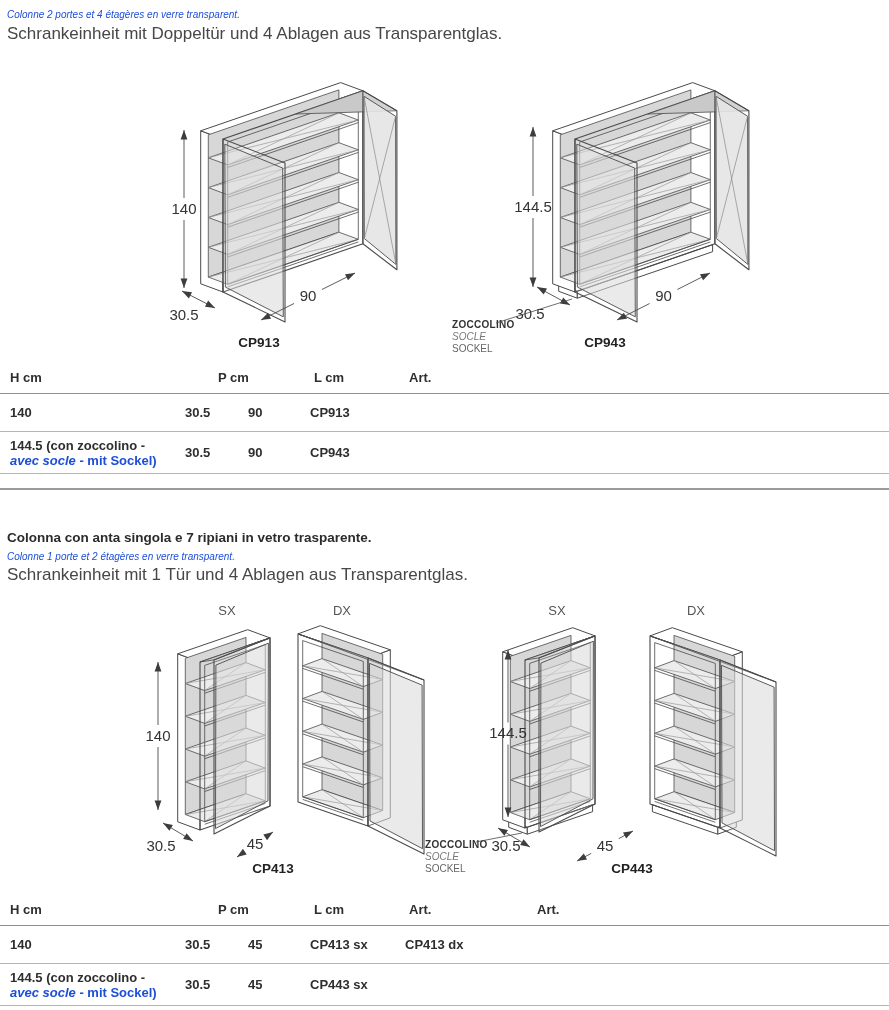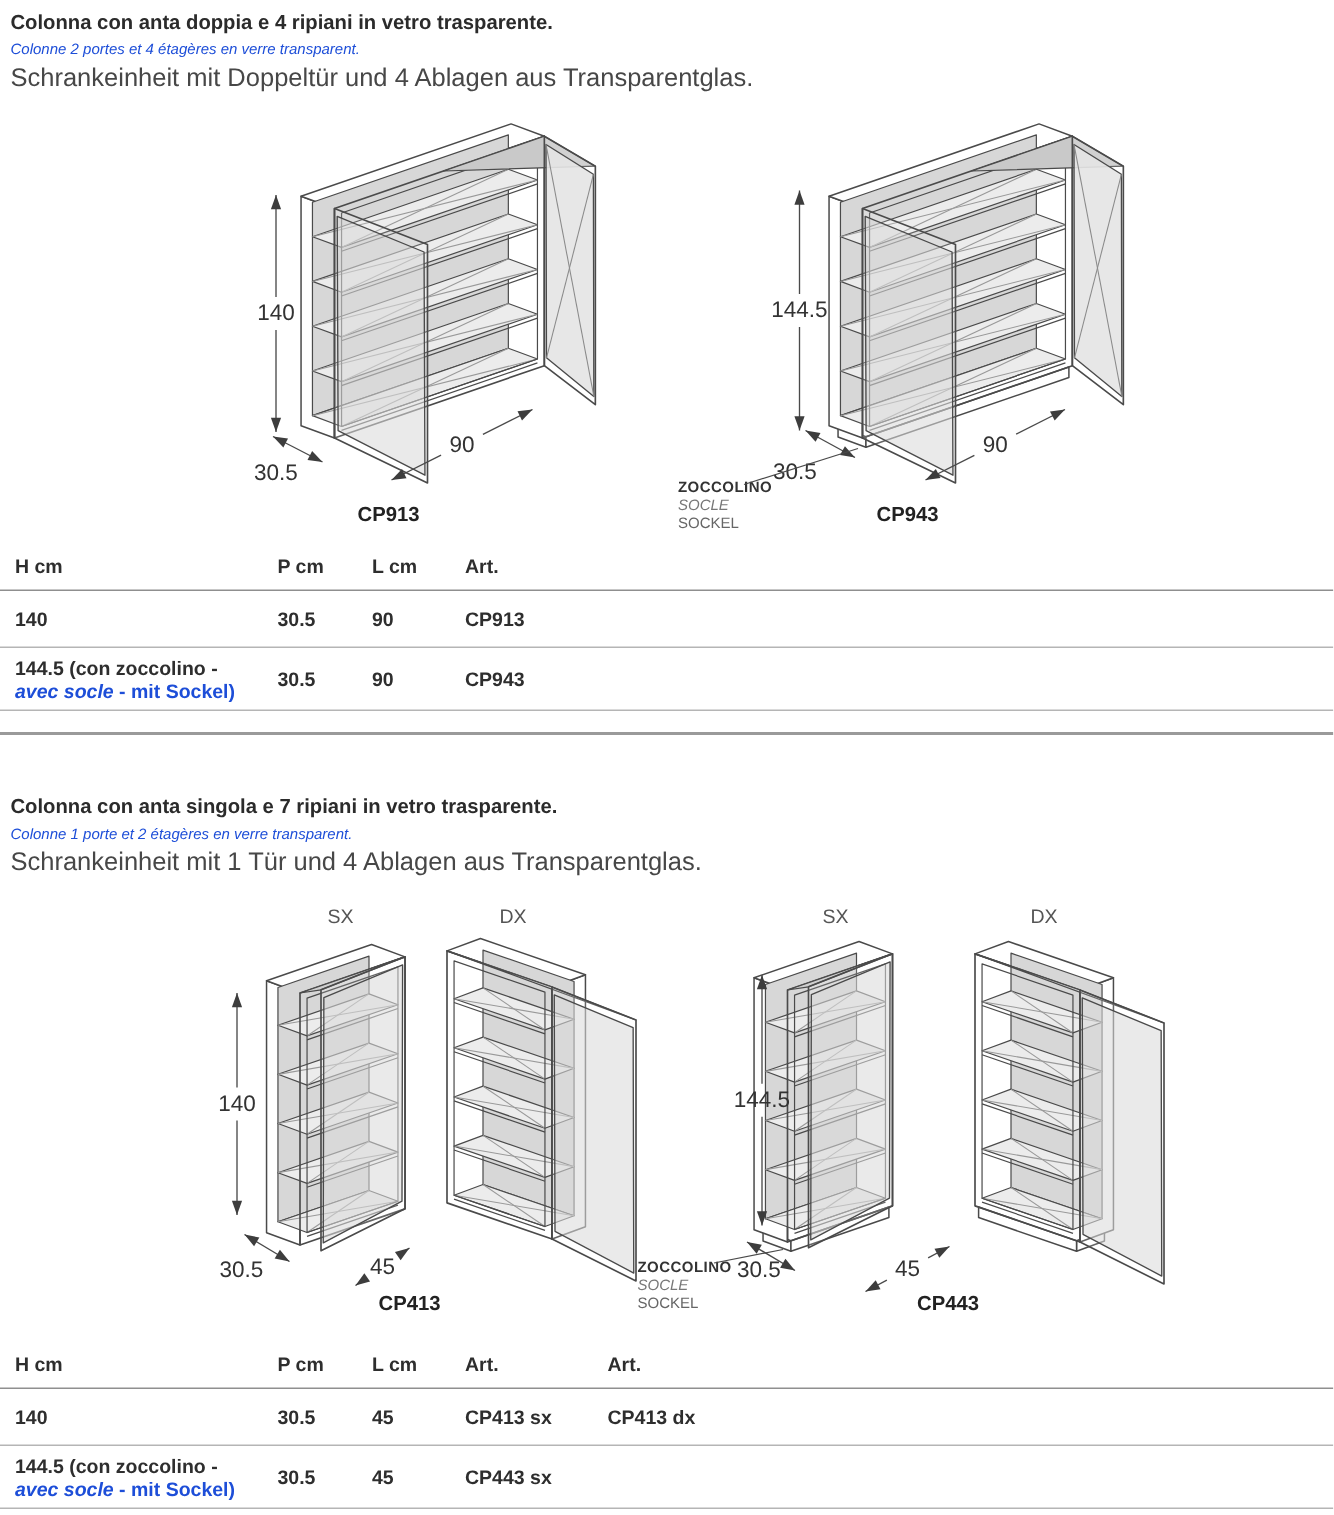--- a/index.html
+++ b/index.html
@@ -14,36 +14,35 @@
   .dim{font-size:15px;fill:#333;}
   .code{font-size:13.5px;font-weight:bold;fill:#222;}
   .var{font-size:13px;fill:#555;}
   .zb{font-size:10px;font-weight:bold;fill:#333;letter-spacing:.3px;}
   .zi{font-size:10px;font-style:italic;fill:#777;}
   .zr{font-size:10px;fill:#666;}
   .tbl{position:absolute;left:0;right:0;font-size:13px;}
   .tr{display:grid;align-items:center;border-bottom:1px solid #b5b5b5;}
   .t4{grid-template-columns:175px 63px 62px auto;}
   .t5{grid-template-columns:175px 63px 62px 95px auto;}
-  .tr.th{border-bottom:1px solid #8f8f8f;align-items:end;}
+  .tr.th{border-bottom:1px solid #8f8f8f;align-items:end;gap:33px;}
   .td{padding-left:10px;font-weight:bold;color:#2e2e2e;}
   .th .td{padding-bottom:8px;}
   .hrow1{height:30px;}.hrow2{height:28px;}
   .r1{height:37px;}.r2{height:41px;}
   .hcol .l2{font-weight:bold;color:#1d4ed8;}
   .hcol .l2 .it{font-style:italic;}
   .rule{position:absolute;left:0;right:0;height:2px;background:#9a9a9a;}
 </style>
 </head>
 <body>
 
 <div class="page">
 
   <div class="hd" style="top:6px;">
-    <div class="t-it">Colonna con anta doppia e 4 ripiani in vetro trasparente.</div>
     <div class="t-fr">Colonne 2 portes et 4 étagères en verre transparent.</div>
     <div class="t-de">Schrankeinheit mit Doppeltür und 4 Ablagen aus Transparentglas.</div>
   </div>
 
   <svg id="dgA" style="left:118px;top:75px;" width="300" height="287" viewBox="0 0 300 287">
       <polygon points="105.0,217.0 105.0,64.0 82.7,55.8 82.7,208.8" fill="#fff" stroke="#4a4a4a" stroke-width="1" stroke-linejoin="round"></polygon>
       <polygon points="105.0,64.0 244.9,15.8 222.7,7.6 82.7,55.8" fill="#fff" stroke="#4a4a4a" stroke-width="1" stroke-linejoin="round"></polygon>
       <polygon points="90.3,202.1 220.9,157.2 220.9,14.9 90.3,59.8" fill="#d7d7d7" stroke="#4a4a4a" stroke-width="0.8" stroke-linejoin="round"></polygon>
       <polygon points="109.7,209.3 240.3,164.3 220.9,157.2 90.3,202.1" fill="#ececec" stroke="#4a4a4a" stroke-width="0.8" stroke-linejoin="round"></polygon>
       <line x1="109.665" y1="209.275" x2="220.94" y2="157.17999999999998" stroke="#999" stroke-width="0.7"></line>

